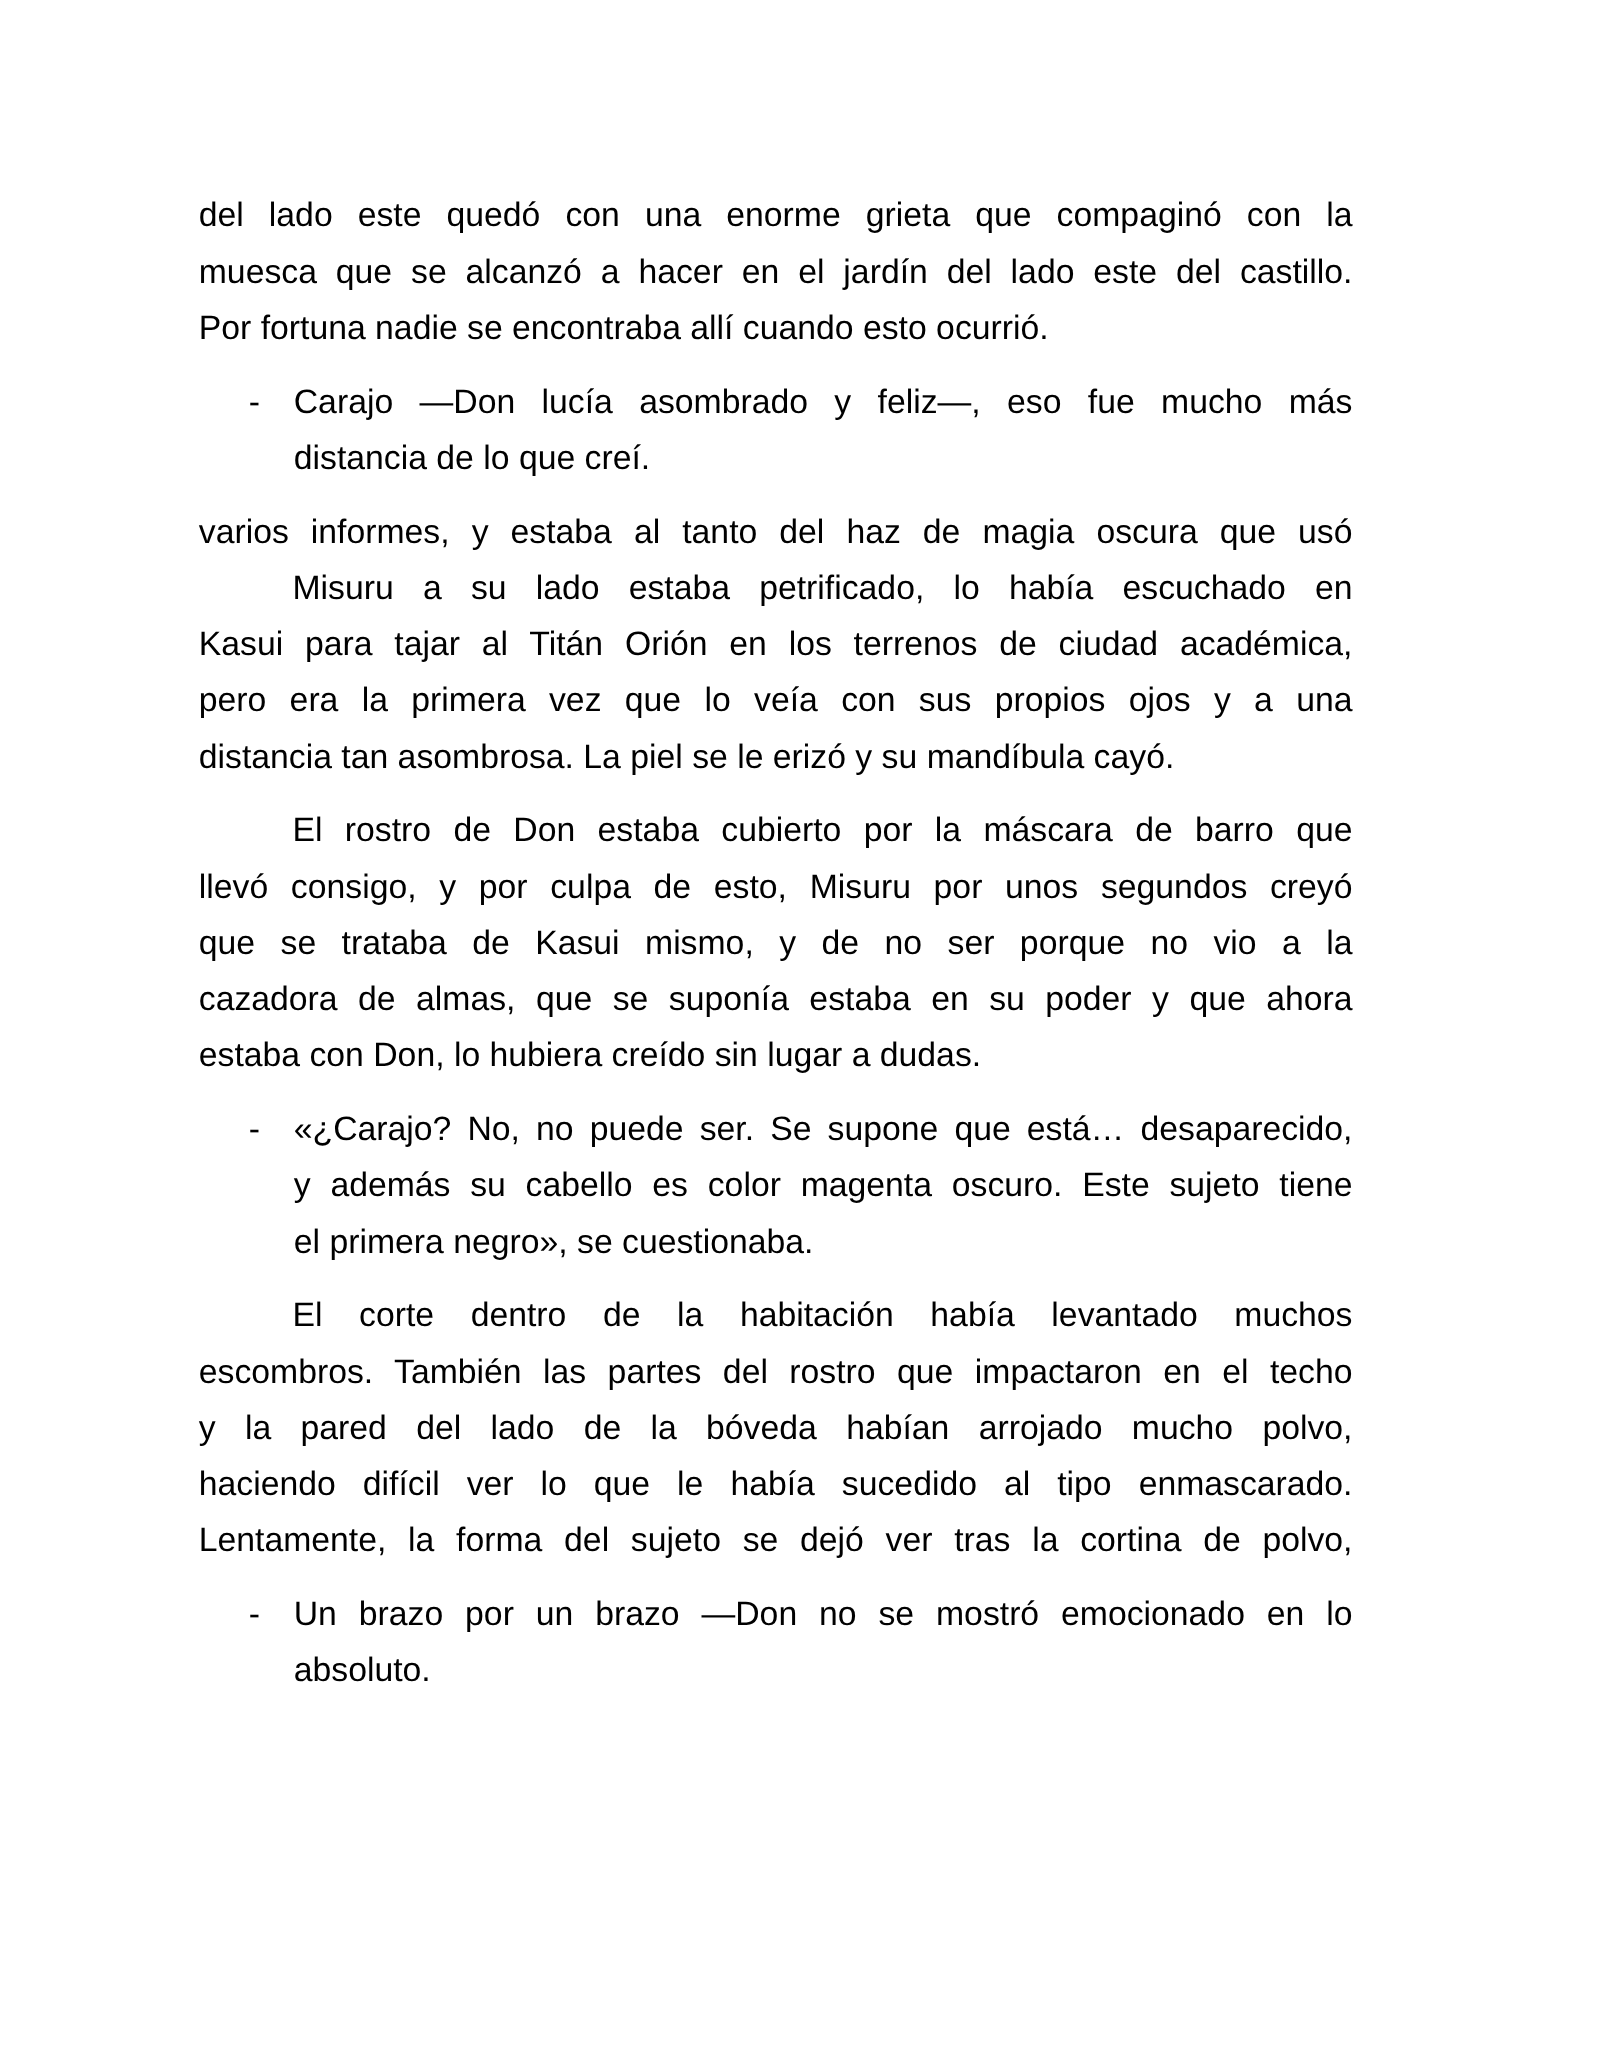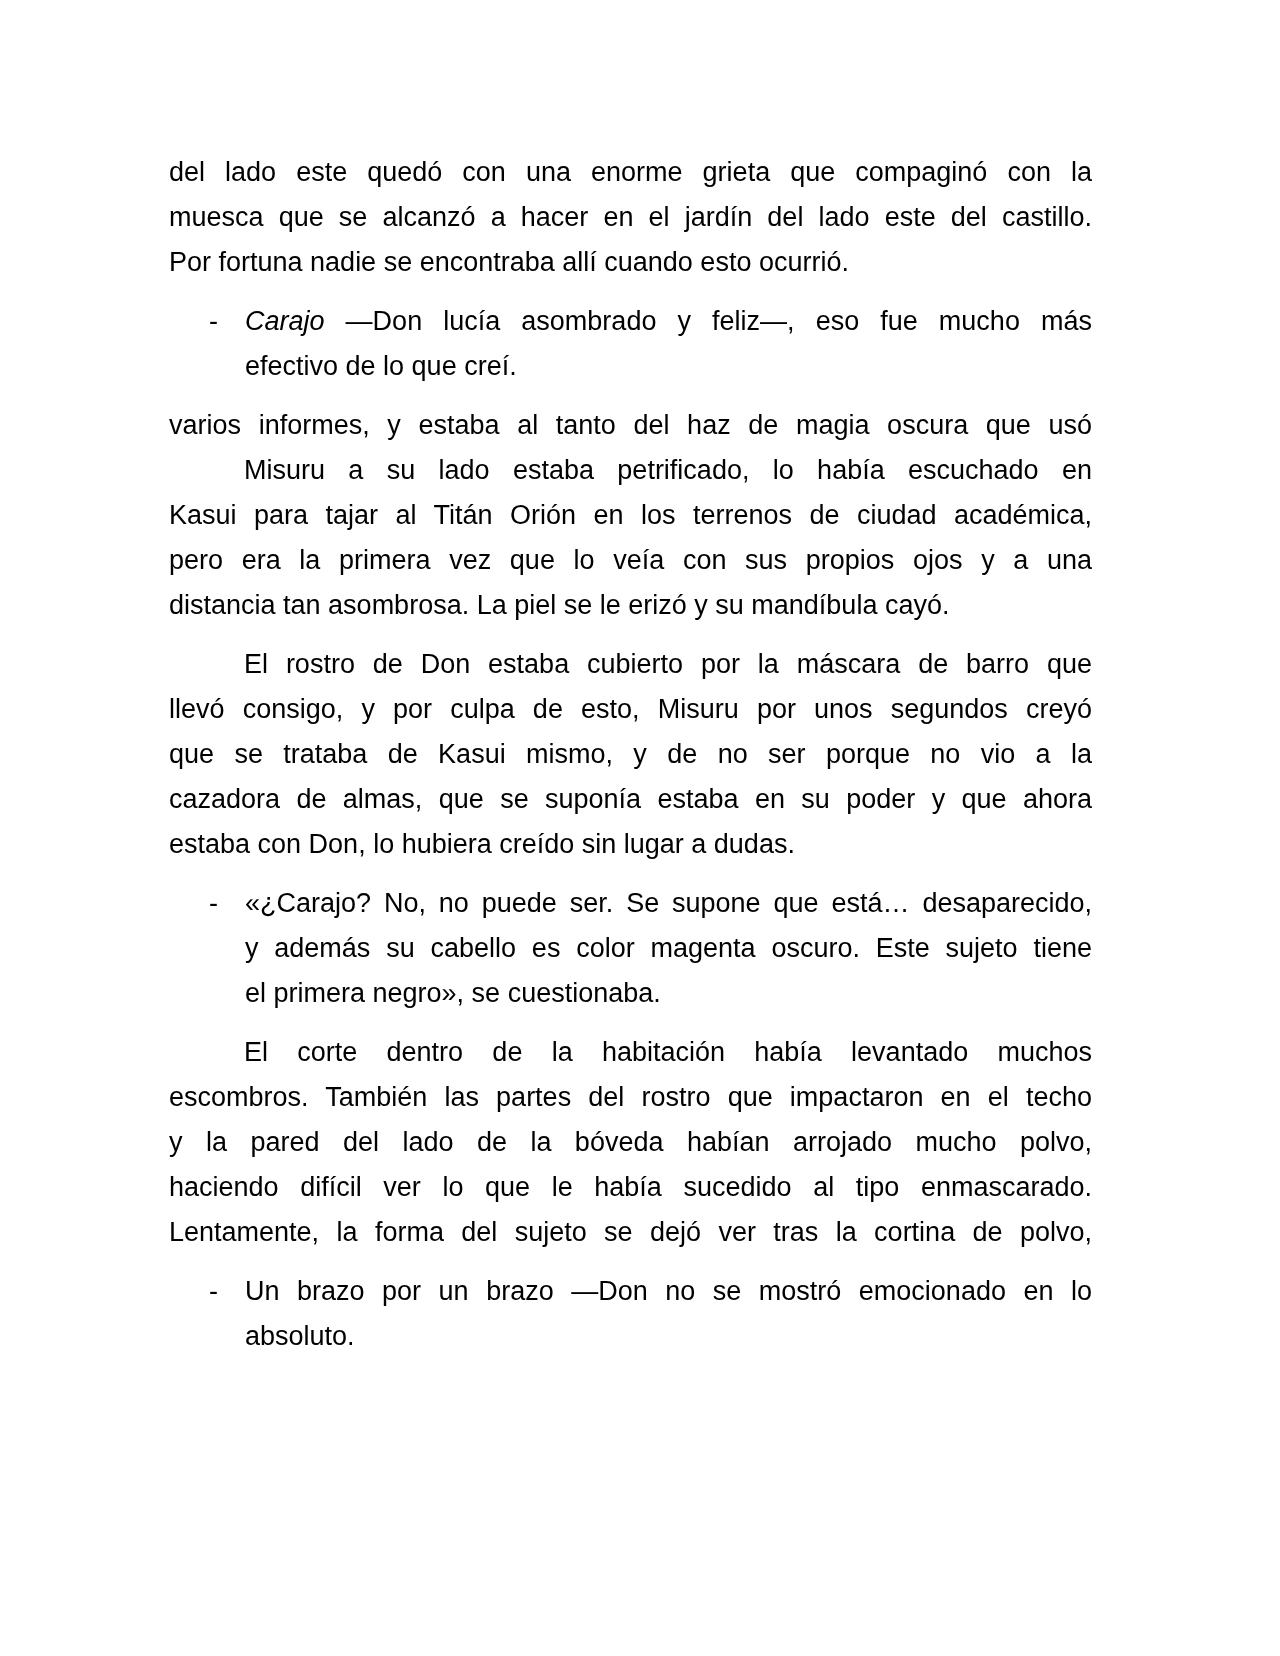--- a/index.html
+++ b/index.html
@@ -11,21 +11,21 @@
     height: 1656px;
     background: #ffffff;
     color: #000000;
     font-family: "Liberation Sans", sans-serif;
     font-size: 27px;
     position: relative;
     overflow: hidden;
   }
   .page {
     position: absolute;
-    left: 169px;
+    left: 159px;
     top: 150px;
     width: 923px;
   }
   .para, .bullet {
     margin: 0 0 14px 0;
   }
   .line {
     line-height: 45px;
     text-align: justify;
     text-align-last: justify;
@@ -42,38 +42,37 @@
     position: relative;
     padding-left: 76px;
   }
   .bullet .marker {
     position: absolute;
     left: 40px;
     top: 0;
     line-height: 45px;
   }
   .italic {
-    font-style: italic;
   }
 </style>
 </head>
 <body>
 
 <div class="page">
 
   <div class="para">
     <div class="line">del lado este quedó con una enorme grieta que compaginó con la</div>
     <div class="line">muesca que se alcanzó a hacer en el jardín del lado este del castillo.</div>
     <div class="line last">Por fortuna nadie se encontraba allí cuando esto ocurrió.</div>
   </div>
 
   <div class="bullet">
     <span class="marker">-</span>
     <div class="line"><span class="italic">Carajo</span><span> —Don lucía asombrado y feliz—, eso fue mucho más</span></div>
-    <div class="line last">efectivo de lo que creí.</div>
+    <div class="line last">distancia de lo que creí.</div>
   </div>
 
   <div class="para">
     <div class="line">varios informes, y estaba al tanto del haz de magia oscura que usó</div>
     <div class="line fl-indent">Misuru a su lado estaba petrificado, lo había escuchado en</div>
     <div class="line">Kasui para tajar al Titán Orión en los terrenos de ciudad académica,</div>
     <div class="line">pero era la primera vez que lo veía con sus propios ojos y a una</div>
     <div class="line last">distancia tan asombrosa. La piel se le erizó y su mandíbula cayó.</div>
   </div>
 

